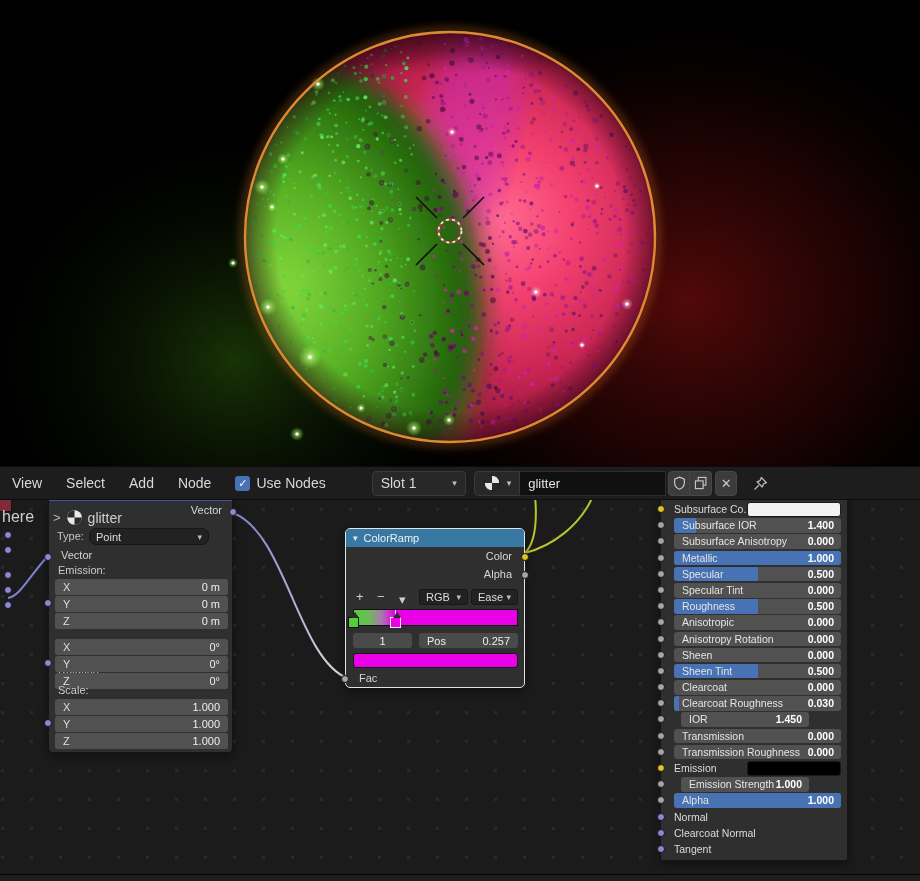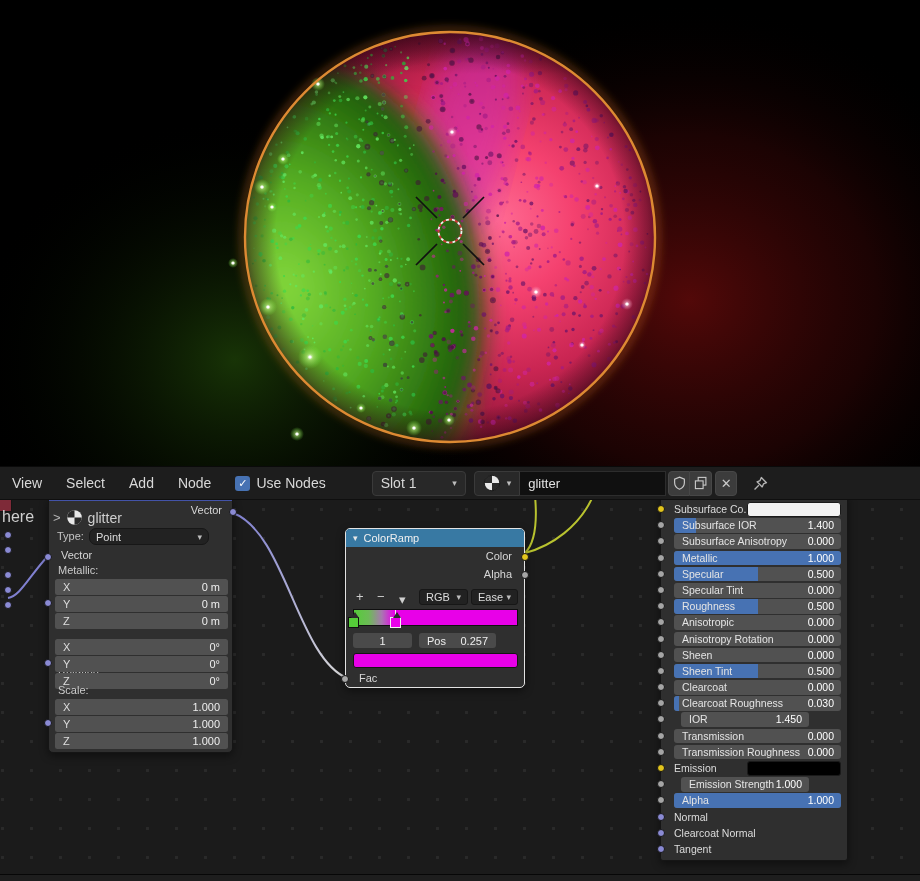--- a/index.html
+++ b/index.html
@@ -69,21 +69,21 @@
 
   
   #principled{left:660px;top:-6px;width:188px;height:367px;border-radius:3px;}
   .p-row{position:relative;height:14.6px;margin:0 0 1.6px 0;}
   #p-rows{padding-top:7px;}
   .p-soc{left:-4px;top:3px;}
   .p-field{position:absolute;left:13px;top:0;width:167px;height:14.6px;background:#515151;border-radius:3px;overflow:hidden;}
   .p-field.ind{left:20px;width:128px;}
   .p-fill{position:absolute;left:0;top:0;bottom:0;background:#4772b3;}
   .p-lbl{position:absolute;left:8px;top:1px;font-size:10.5px;color:#e4e4e4;z-index:2;}
-  .p-val{position:absolute;right:7px;top:1px;font-size:10.5px;color:#fff;z-index:2;}
+  .p-val{position:absolute;right:7px;top:1px;font-size:10.5px;color:#fff;z-index:2;font-weight:bold;}
   .p-lab{position:absolute;left:13px;top:1px;font-size:10.5px;color:#dcdcdc;}
   .p-swatch{position:absolute;left:86px;top:0;width:94px;height:14.6px;border-radius:3px;border:1px solid #1a1a1a;}
 
   
   #bottom-strip{position:absolute;left:0;top:874px;width:920px;height:7px;background:#1e1e1e;border-top:1px solid #070707;}
 </style>
 </head>
 <body>
 
 <div id="app">
@@ -1570,21 +1570,21 @@
       <div class="dropdown" style="left:40px;top:30px;width:120px;border-radius:7px;">
         <span>Point</span>
         <span class="chev">▾</span>
       </div>
       <span class="in-label" style="top:51px;">Vector</span>
       <div class="soc soc-vector" style="left:-5px;top:55px;"></div>
       <div class="soc soc-vector" style="left:-5px;top:101px;"></div>
       <div class="soc soc-vector" style="left:-5px;top:161px;"></div>
       <div class="soc soc-vector" style="left:-5px;top:221px;"></div>
       <div id="map-groups">
-          <span class="grp-label" style="top: 66px;">Metallic:</span>
+          <span class="grp-label" style="top: 66px;">Emission:</span>
           <div class="vfield" style="top: 81px;">
             <span class="ax">X</span>
             <span>0 m</span>
           </div>
           <div class="vfield" style="top: 98px;">
             <span class="ax">Y</span>
             <span>0 m</span>
           </div>
           <div class="vfield" style="top: 115px;">
             <span class="ax">Z</span>
@@ -1644,21 +1644,21 @@
       <div id="ramp-bar" style="background: linear-gradient(90deg, rgb(85, 204, 57) 0%, rgb(109, 187, 87) 9%, rgb(168, 120, 176) 17%, rgb(232, 0, 232) 24.7%, rgb(232, 0, 232) 100%);"></div>
       <div id="ramp-tick" style="left: 49.405px;"></div>
       <div id="ramp-markers">
           <div class="stop-marker" style="left: 2px; background: rgb(85, 204, 57);"></div>
           <div class="stop-marker stop-sel" style="left: 44.405px; background: rgb(232, 0, 232);"></div>
         </div>
 
       <div class="cr-field" style="left:7px;top:104px;width:59px;justify-content:center;">
         <span>1</span>
       </div>
-      <div class="cr-field" style="left:73px;top:104px;width:77px;justify-content:space-between;padding:0 8px;">
+      <div class="cr-field" style="left:73px;top:104px;width:99px;justify-content:space-between;padding:0 8px;">
         <span>Pos</span>
         <span>0.257</span>
       </div>
       <div id="cr-swatch" style="background: rgb(232, 0, 232);"></div>
       <span id="cr-fac">Fac</span>
       <div class="soc soc-float" style="left:-5px;top:146px;"></div>
     </div>
 
     <div class="node" id="principled">
       <div id="p-rows">

